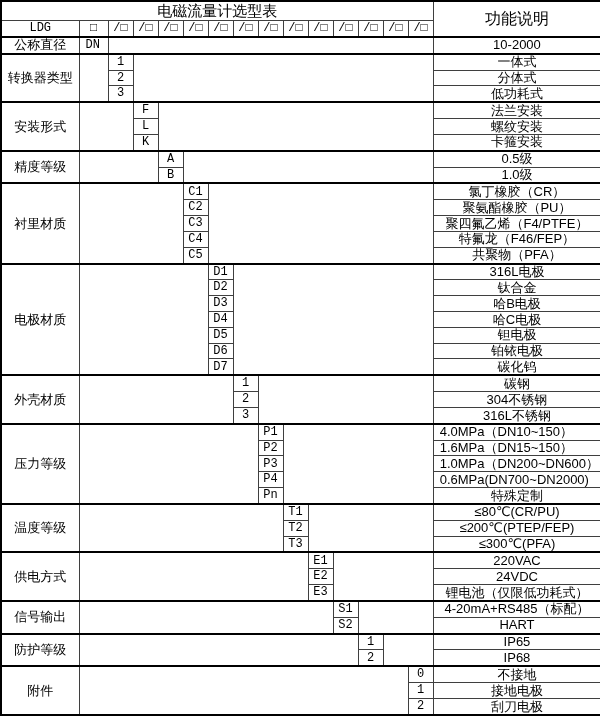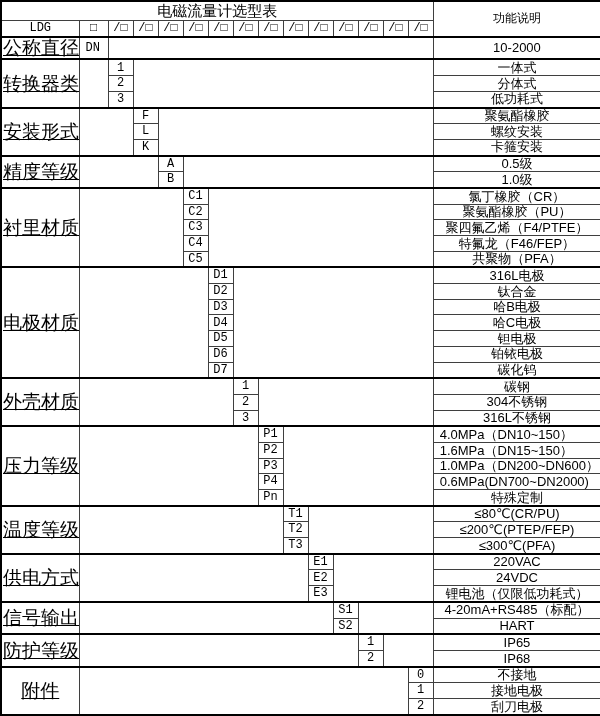--- a/index.html
+++ b/index.html
@@ -16,25 +16,25 @@
     border:1px solid #3f3f3f;
     padding:0 1px;
     text-align:center;
     vertical-align:middle;
     overflow:hidden;
     white-space:nowrap;
     height:14px;
     line-height:1.05;
   }
   td.title-cell{font-weight:normal;font-size:15px;height:17px;}
-  td.desc-header{font-size:12px;}
+  td.desc-header{font-size:16px;}
   td.sec-top{border-top:2px solid #000;}
   td.code-cell{font-family:"Liberation Mono","DejaVu Sans Mono",monospace;font-size:12px;}
   td.left{text-align:left;padding-left:6px;}
-  td.label-cell{font-size:19px;letter-spacing:0;text-decoration:underline;}
+  td.label-cell{font-size:13px;letter-spacing:0;}
   .slot{font-family:"Liberation Mono","DejaVu Sans Mono",monospace;font-size:12px;}
 </style>
 </head>
 <body>
 
 <table>
   <colgroup>
     <col style="width:78px">
     <col style="width:29px">
     <col span="13" style="width:25px">
@@ -81,21 +81,21 @@
       </tr>
       <tr>
         <td class="code-cell">3</td>
         <td>低功耗式</td>
       </tr>
       <tr>
         <td rowspan="3" class="sec-top label-cell">安装形式</td>
         <td colspan="2" rowspan="3" class="sec-top"></td>
         <td class="sec-top code-cell">F</td>
         <td colspan="11" rowspan="3" class="sec-top"></td>
-        <td class="sec-top ">聚氨酯橡胶</td>
+        <td class="sec-top ">法兰安装</td>
       </tr>
       <tr>
         <td class="code-cell">L</td>
         <td>螺纹安装</td>
       </tr>
       <tr>
         <td class="code-cell">K</td>
         <td>卡箍安装</td>
       </tr>
       <tr>

